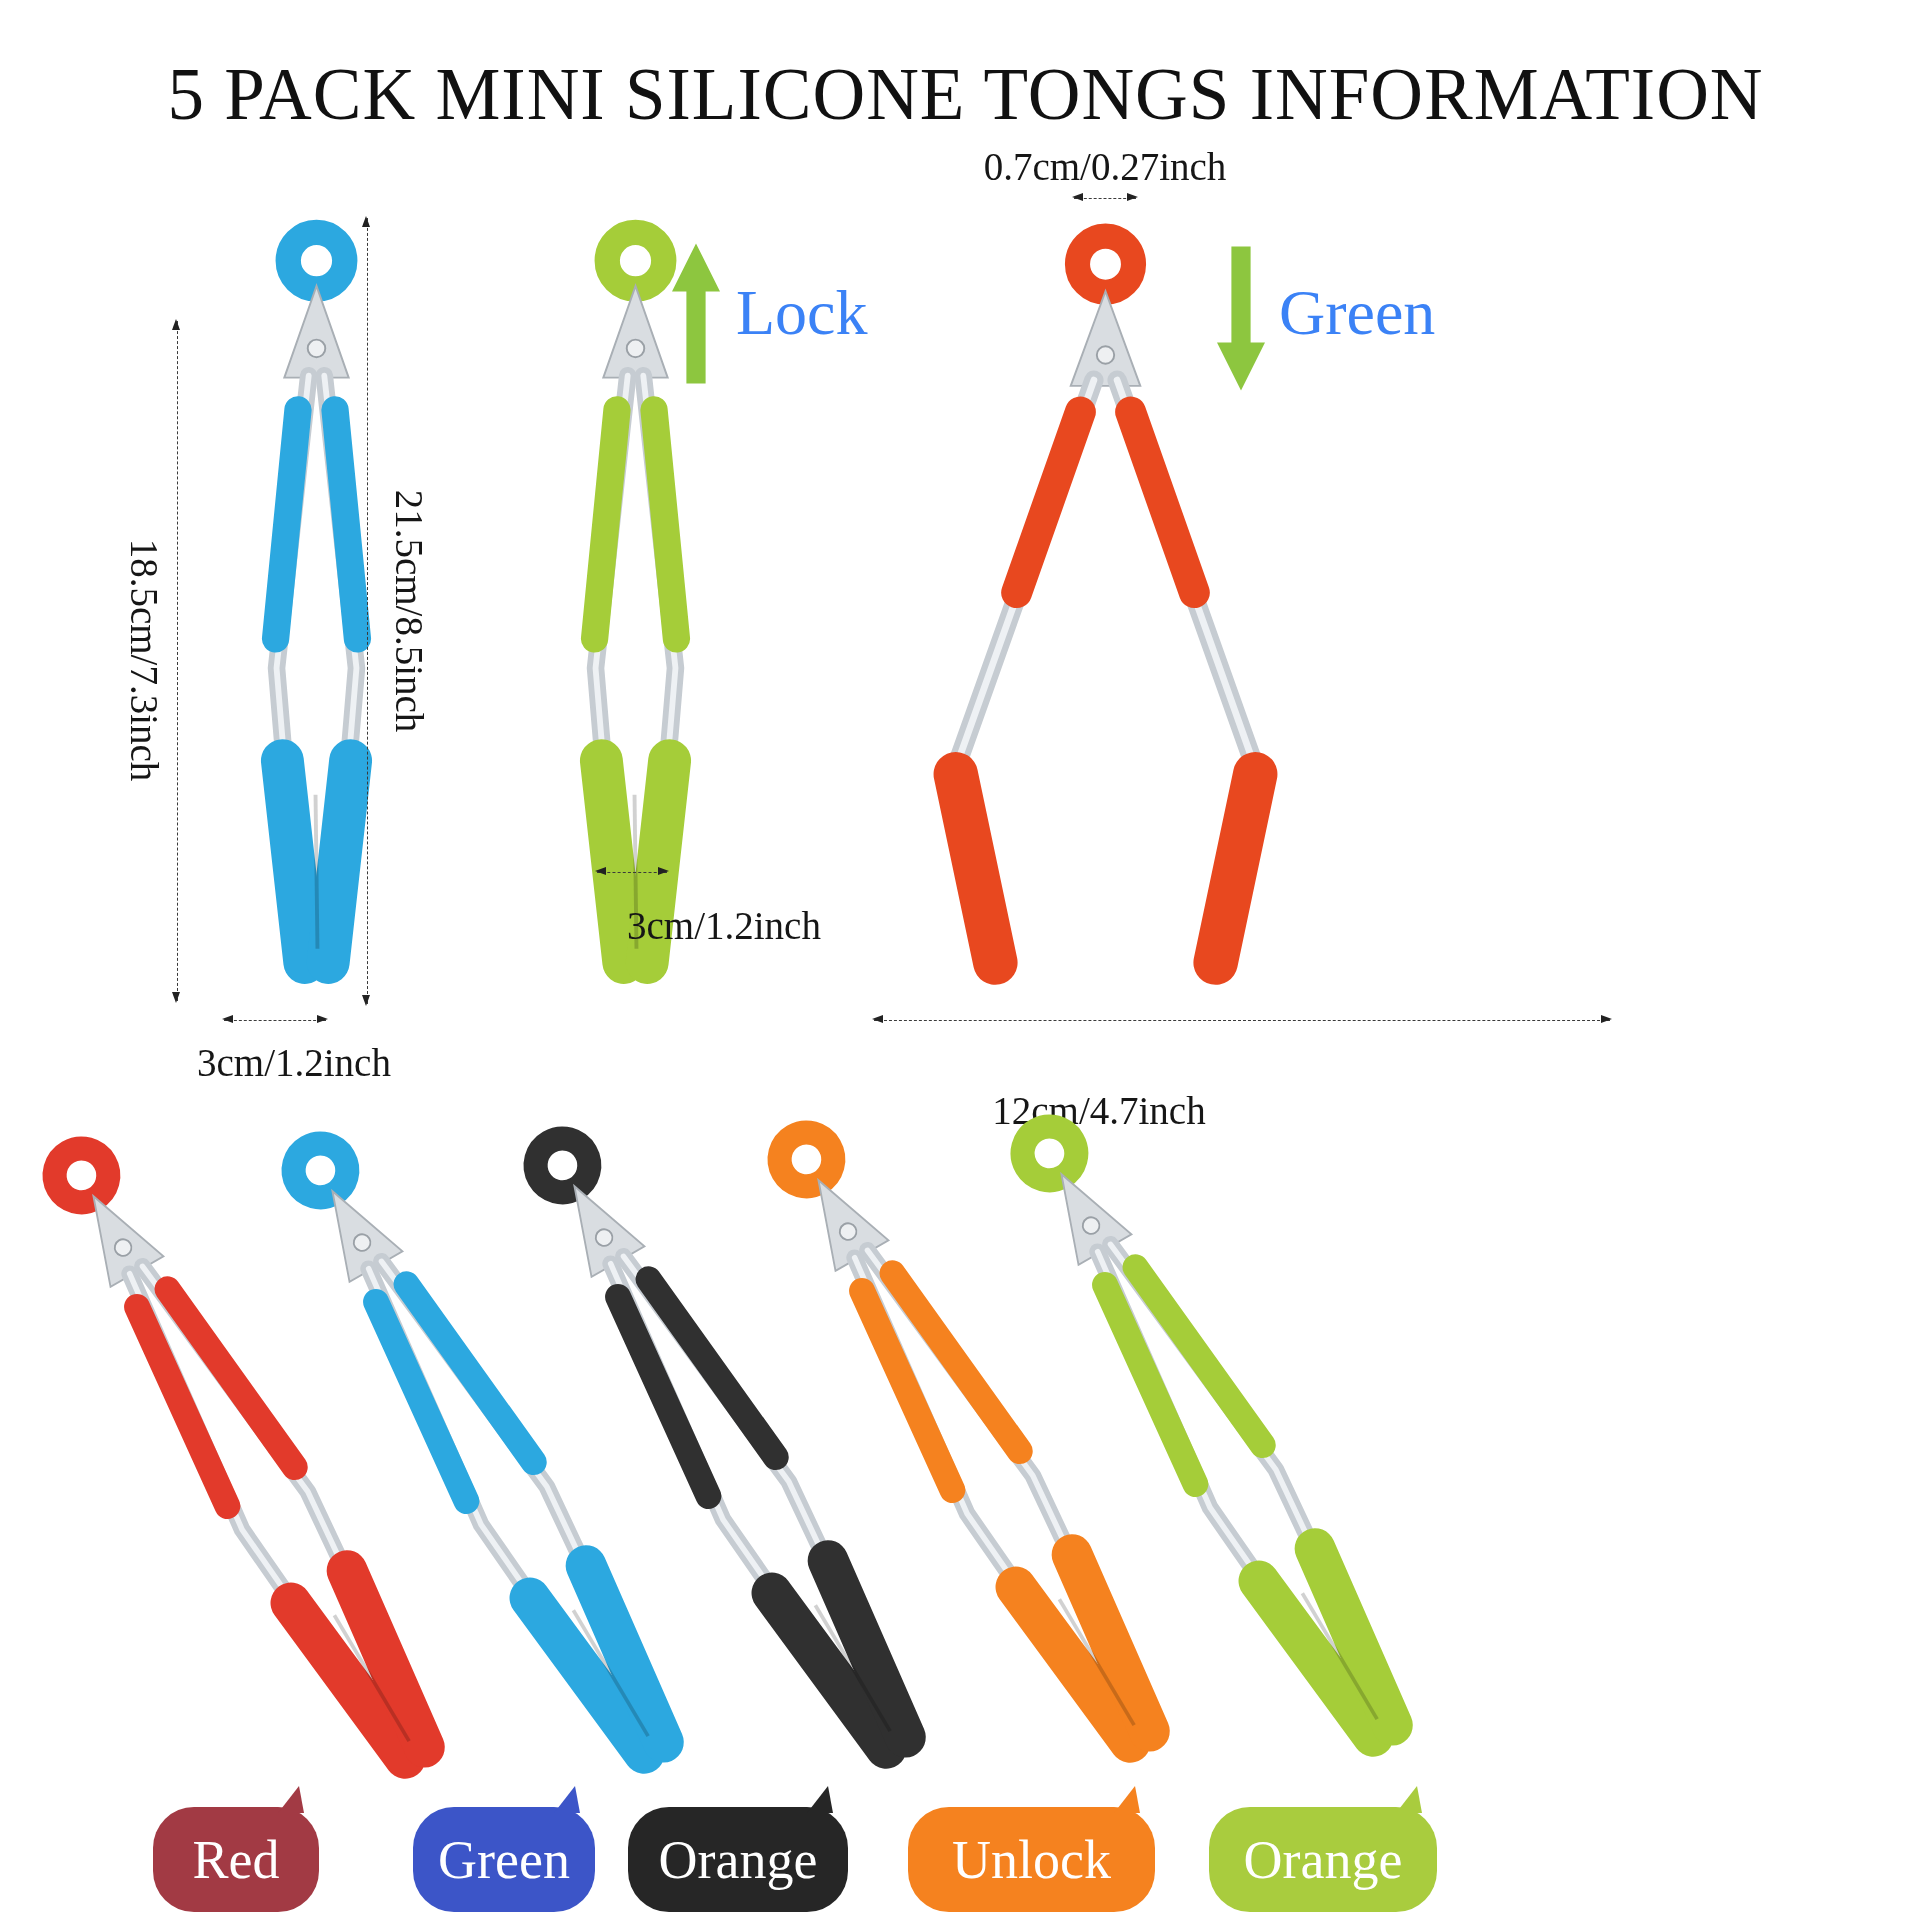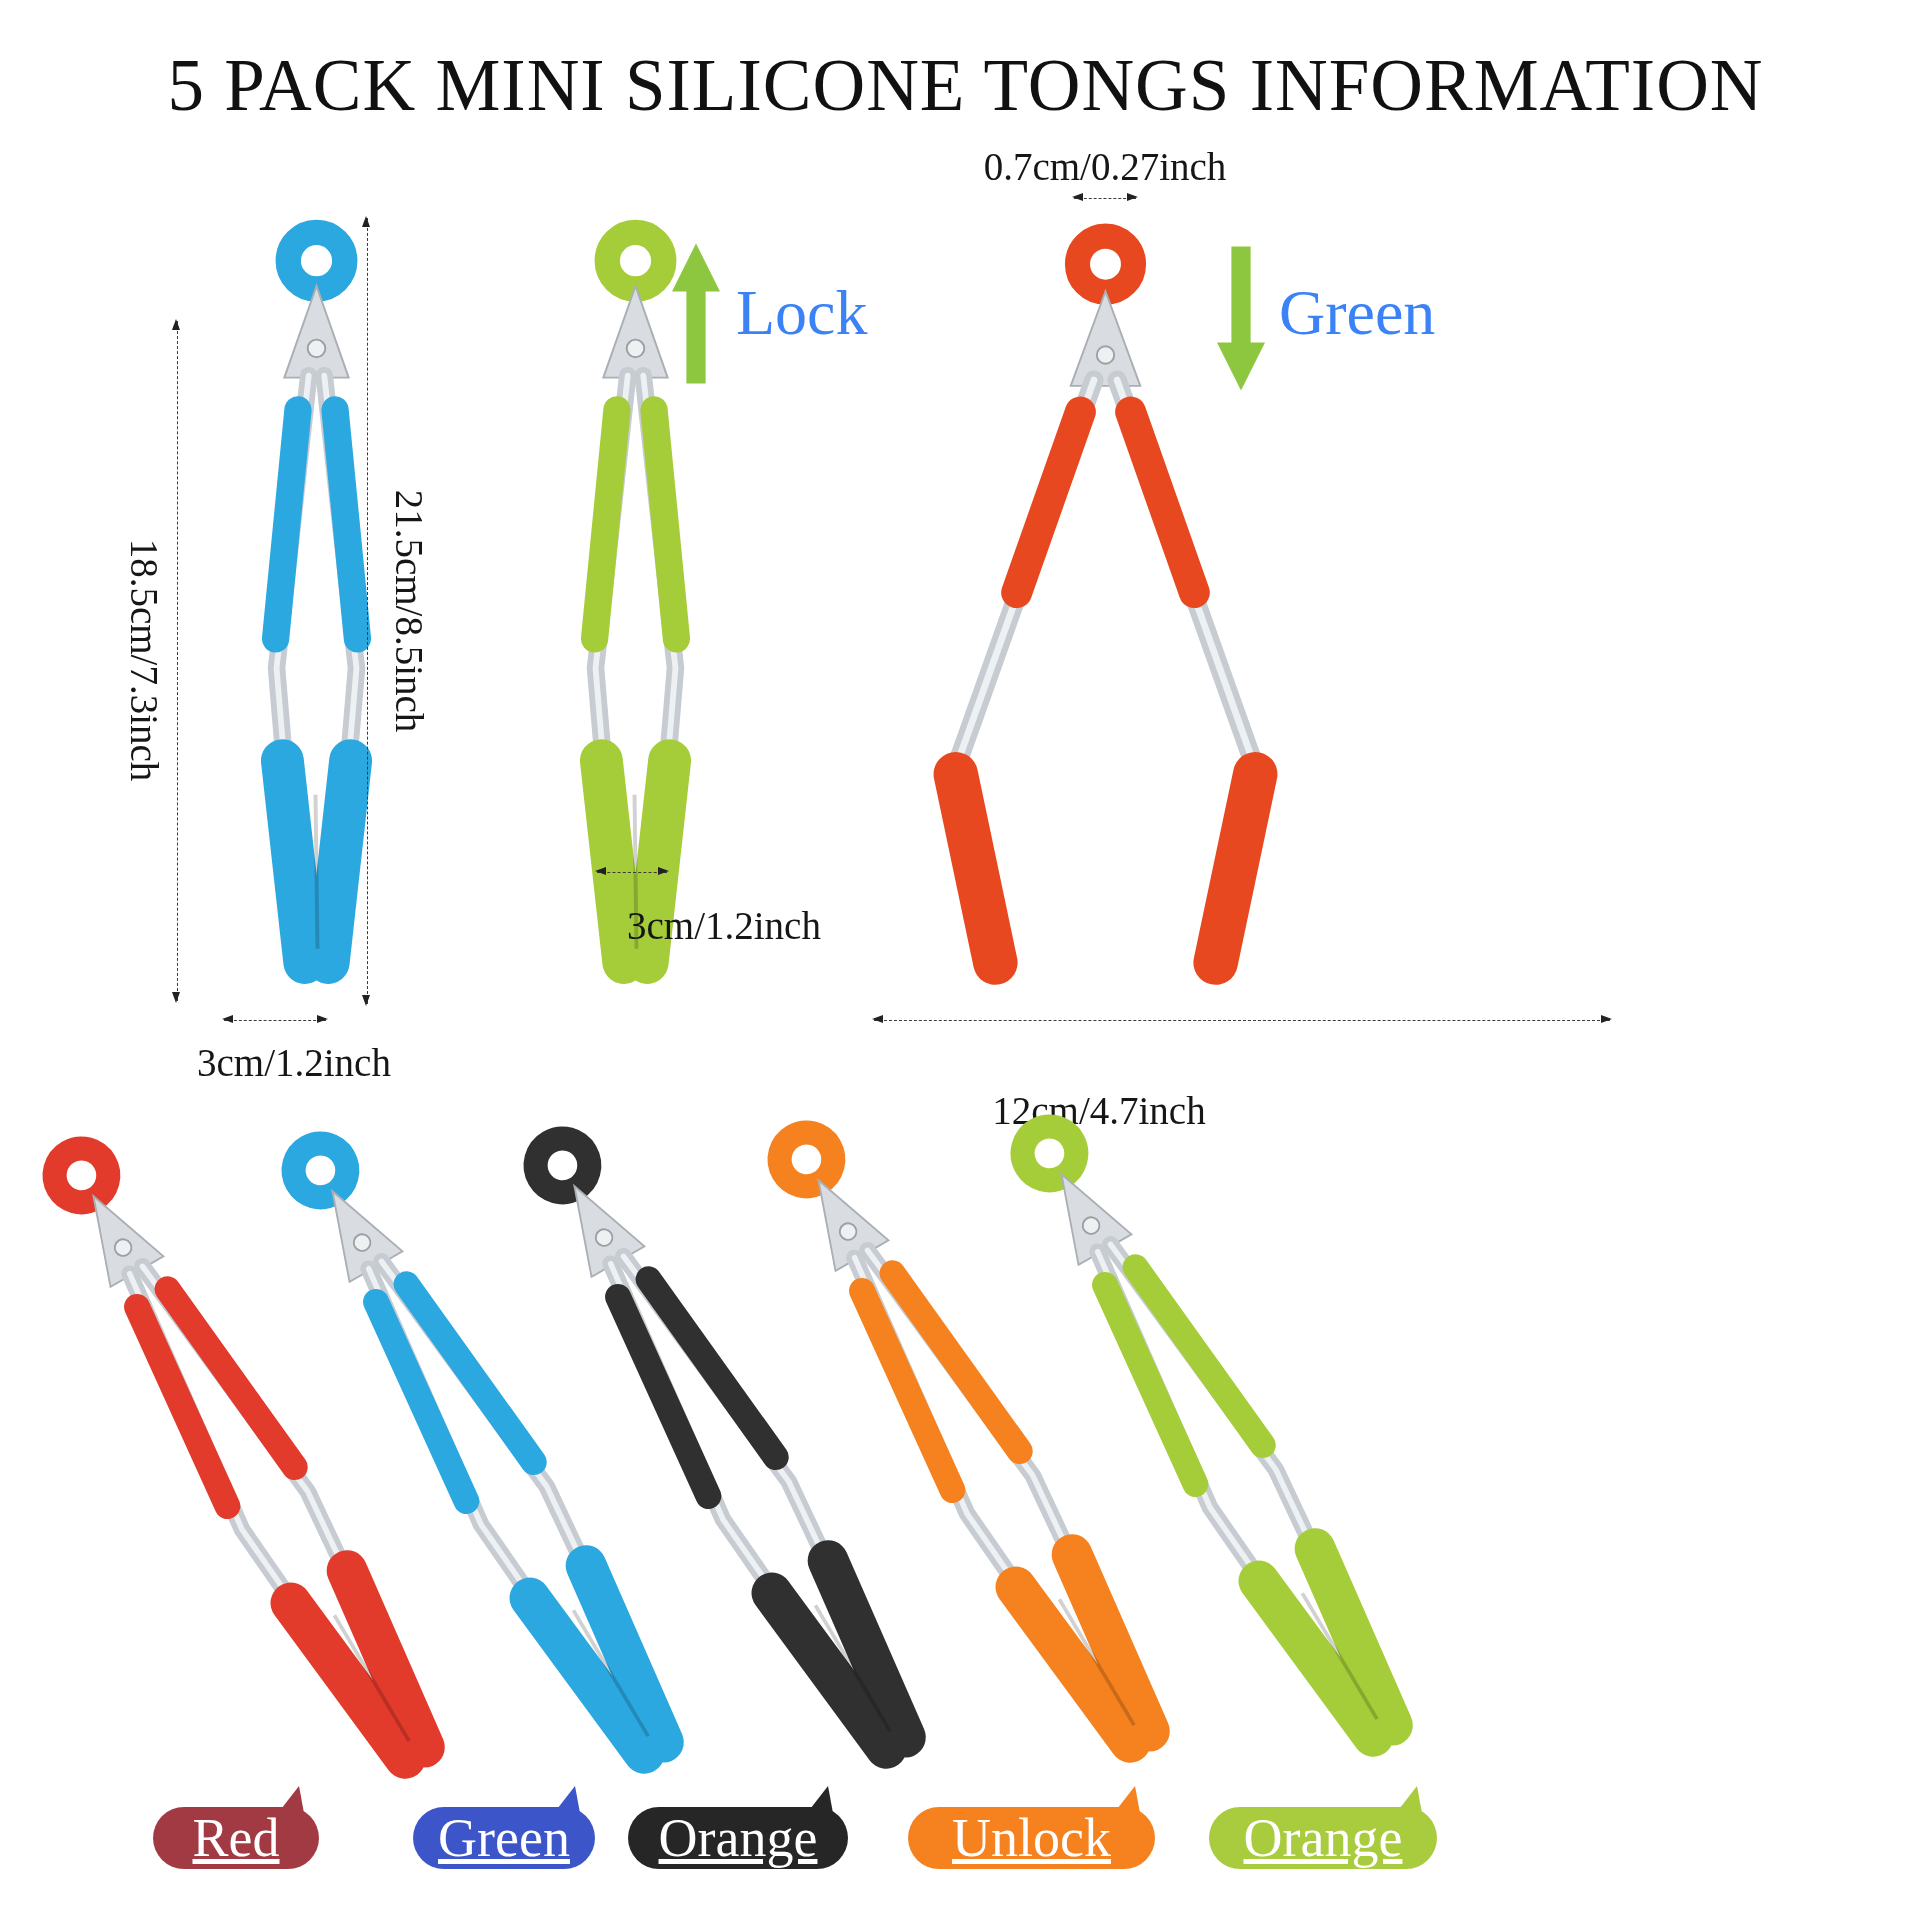--- a/index.html
+++ b/index.html
@@ -2,21 +2,21 @@
 <html style="--blue: #2ca8e0; --green: #a5cd39; --orange_red: #e8481f; --red: #e23a2b; --black: #303030; --orange: #f5821f; --arrow: #8dc63f; --bubble_red: #a23a44; --bubble_blue: #3c55c8; --bubble_black: #262626; --bubble_orange: #f5821f; --bubble_green: #a9cc3e;"><head>
 <meta charset="utf-8">
 <style>
   html,body{margin:0;padding:0;}
   body{
     width:1931px;height:1931px;position:relative;background:#ffffff;overflow:hidden;
     font-family:"Liberation Serif", serif;color:#1a1a1a;
   }
   .abs{position:absolute;}
   .title{
-    position:absolute;top:41px;left:0;right:0;margin:3px;
+    position:absolute;top:41px;left:0;right:0;margin:12px;
     text-align:center;font-size:73px;font-weight:400;letter-spacing:1px;color:#111;
     font-family:"Liberation Serif", serif;
   }
   
   .dim-v{position:absolute;width:0;border-left:1.9px dashed #3a3a3a;}
   .dim-v::before{content:"";position:absolute;left:-5.8px;top:-1.9px;width:0;height:0;
     border-left:4.8px solid transparent;border-right:4.8px solid transparent;border-bottom:11.6px solid #222;}
   .dim-v::after{content:"";position:absolute;left:-5.8px;bottom:-1.9px;width:0;height:0;
     border-left:4.8px solid transparent;border-right:4.8px solid transparent;border-top:11.6px solid #222;}
   .dim-h{position:absolute;height:0;border-top:1.9px dashed #3a3a3a;}
@@ -25,23 +25,23 @@
   .dim-h::after{content:"";position:absolute;right:-1.9px;top:-5.8px;width:0;height:0;
     border-top:4.8px solid transparent;border-bottom:4.8px solid transparent;border-left:11.6px solid #222;}
   .dim-label{position:absolute;font-size:39px;white-space:nowrap;color:#161616;}
   .hlabel{transform:translate(-50%,-50%);}
   .vlabel{transform:translate(-50%,-50%) rotate(90deg);}
   .big-label{position:absolute;font-size:64px;color:#3b82f6;white-space:nowrap;}
   .tong{display:block;}
   .tong-tilted{width:205px;height:809px;transform:rotate(-30deg) scale(0.95);}
   
   .bubble{
-    position:absolute;height:62px;border-radius:41px;background:var(--bub);
+    position:absolute;height:105px;border-radius:41px;background:var(--bub);
     display:flex;align-items:center;justify-content:center;
-    color:#ffffff;font-size:54px;text-decoration:underline;
+    color:#ffffff;font-size:54px;
   }
   .bubble::before{
     content:"";position:absolute;top:-21px;right:15.4px;width:0;height:0;border-style:solid;
     border-width:0 5.8px 27px 21px;
     border-color:transparent transparent var(--bub) transparent;
   }
 </style>
 </head>
 <body>
 

